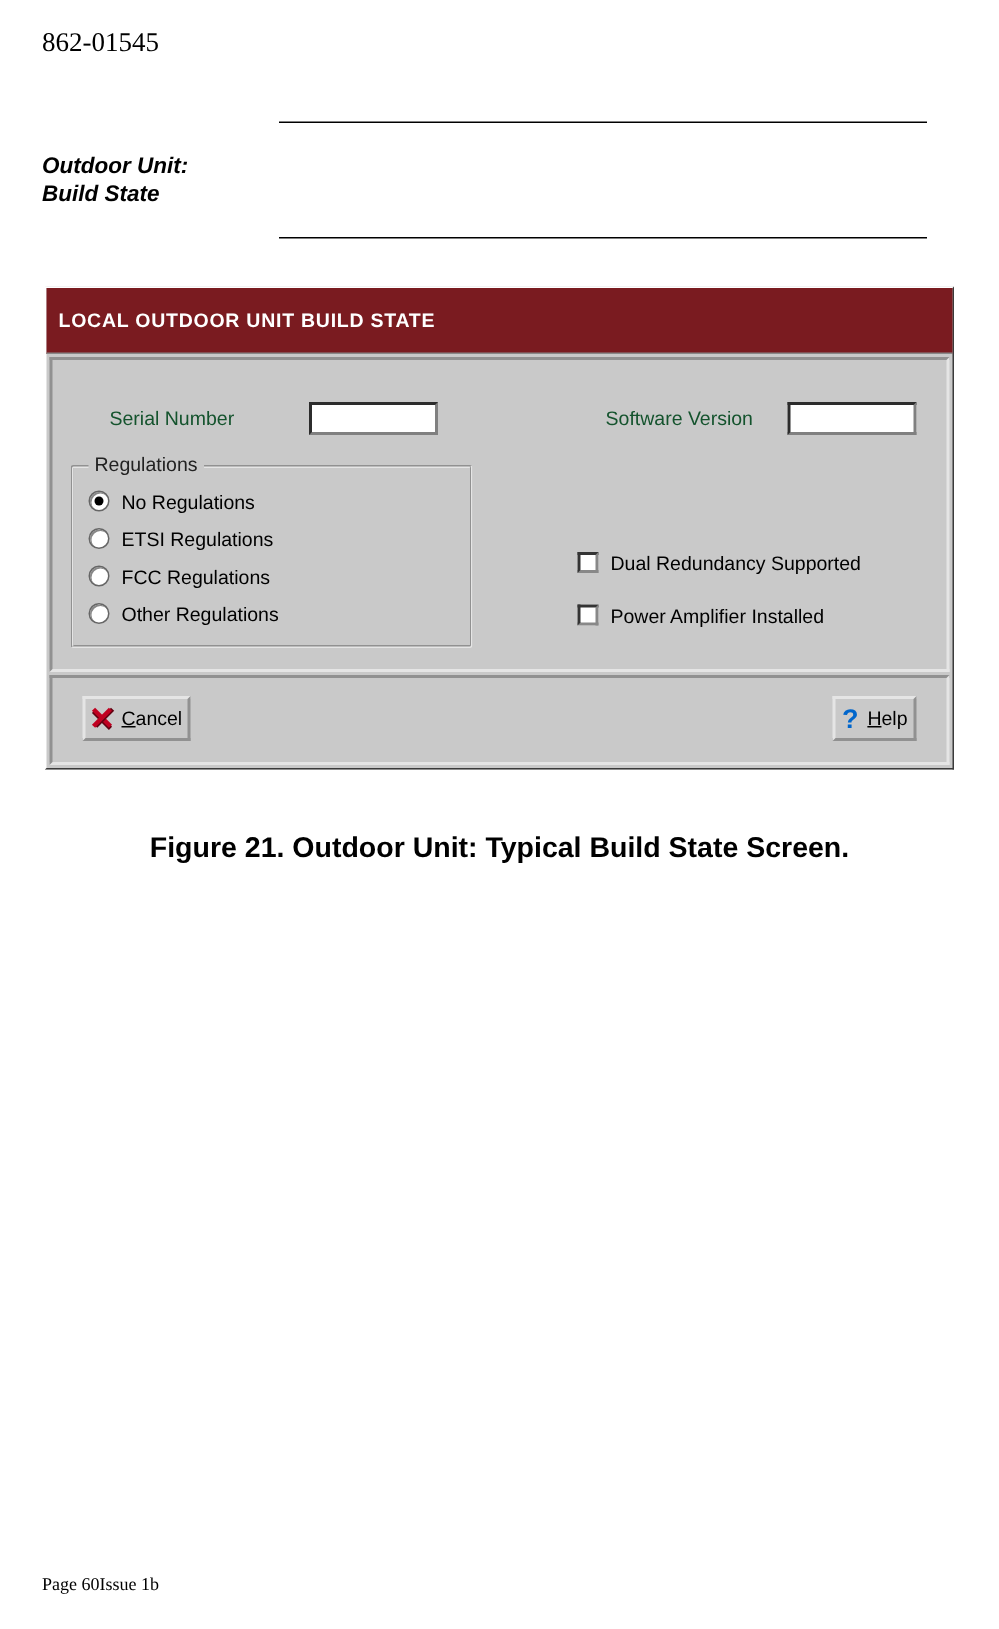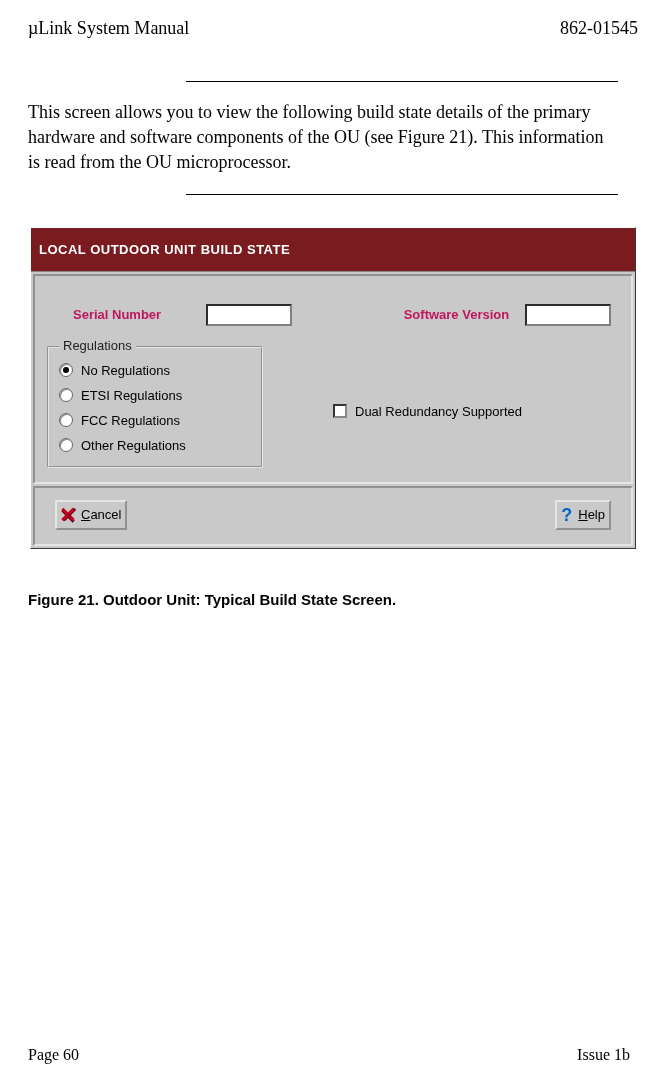--- a/index.html
+++ b/index.html
@@ -73,36 +73,36 @@
     .dialog-body {
       padding: 10px 12px 14px 12px;
       border: 2px inset #e5e5e5;
       margin: 2px;
     }
     .row-top {
       display: flex;
       align-items: center;
       padding: 18px 8px 20px 26px;
     }
-    .lbl { color: #be185d; font-weight: bold; }
+    .lbl { color: #14532d; }
     .input-box {
       display: inline-block;
       background: #fff;
       border: 2px inset #808080;
       height: 22px;
       width: 90px;
     }
     .lbl-sn { width: 140px; }
     .lbl-sv { margin-left: 112px; width: 128px; }
     .mid-row { display: flex; }
     .fieldset {
       position: relative;
       border: 2px groove #e5e5e5;
       margin-left: 0;
-      width: 216px;
+      width: 268px;
       padding: 10px 8px 8px 8px;
       border-radius: 2px;
     }
     .legend {
       position: absolute;
       top: -10px;
       left: 10px;
       background: #c9c9c9;
       padding: 0 4px;
       color: #222;
@@ -173,47 +173,49 @@
     .x-icon::before { transform: rotate(45deg); box-shadow: 1px 1px 0 #600010; }
     .x-icon::after { transform: rotate(-45deg); box-shadow: 1px 1px 0 #600010; }
     .q-icon {
       color: #0066cc;
       font-weight: bold;
       font-size: 18px;
       font-family: Arial, sans-serif;
       line-height: 1;
     }
     .caption {
-      text-align: left;
+      text-align: center;
       font-weight: bold;
       font-family: Arial, Helvetica, sans-serif;
-      font-size: 15px;
+      font-size: 19px;
       margin-top: 42px;
     }
     .footer-row {
       position: absolute;
       bottom: 22px;
-      left: 28px; right: 36px;
-      display: flex;
-      justify-content: space-between;
-      font-size: 16px;
+      left: 28px; right: 24px;
+      display: flex;
+      justify-content: flex-start;
+      font-size: 12px;
     }
   </style>
 </head>
 <body>
 
 <div class="header-row">
-  <span>µLink System Manual</span>
   <span>862-01545</span>
 </div>
 
 <hr class="hr-top">
 
 <div class="content-row">
-  <div class="body-para">This screen allows you to view the following build state details of the primary hardware and software components of the OU (see Figure 21).  This information is read from the OU microprocessor.</div>
+  <div class="sidebar-heading">
+    <span>Outdoor Unit:</span><br>
+    <span>Build State</span>
+  </div>
 </div>
 
 <hr class="hr-bottom">
 
 <div class="dialog">
   <div class="title-bar">LOCAL OUTDOOR UNIT BUILD STATE</div>
   <div class="dialog-body">
     <div class="row-top">
       <span class="lbl lbl-sn">Serial Number</span>
       <span class="input-box"></span>
@@ -238,20 +240,24 @@
         <div class="radio-row">
           <span class="radio"></span>
           <span>Other Regulations</span>
         </div>
       </div>
       <div class="right-checks">
         <div class="check-row">
           <span class="checkbox"></span>
           <span>Dual Redundancy Supported</span>
         </div>
+        <div class="check-row">
+          <span class="checkbox"></span>
+          <span>Power Amplifier Installed</span>
+        </div>
       </div>
     </div>
   </div>
   <div class="btn-bar">
     <div class="btn">
       <span class="x-icon"></span>
       <span><span class="u">C</span><span>ancel</span></span>
     </div>
     <div class="btn">
       <span class="q-icon">?</span>

